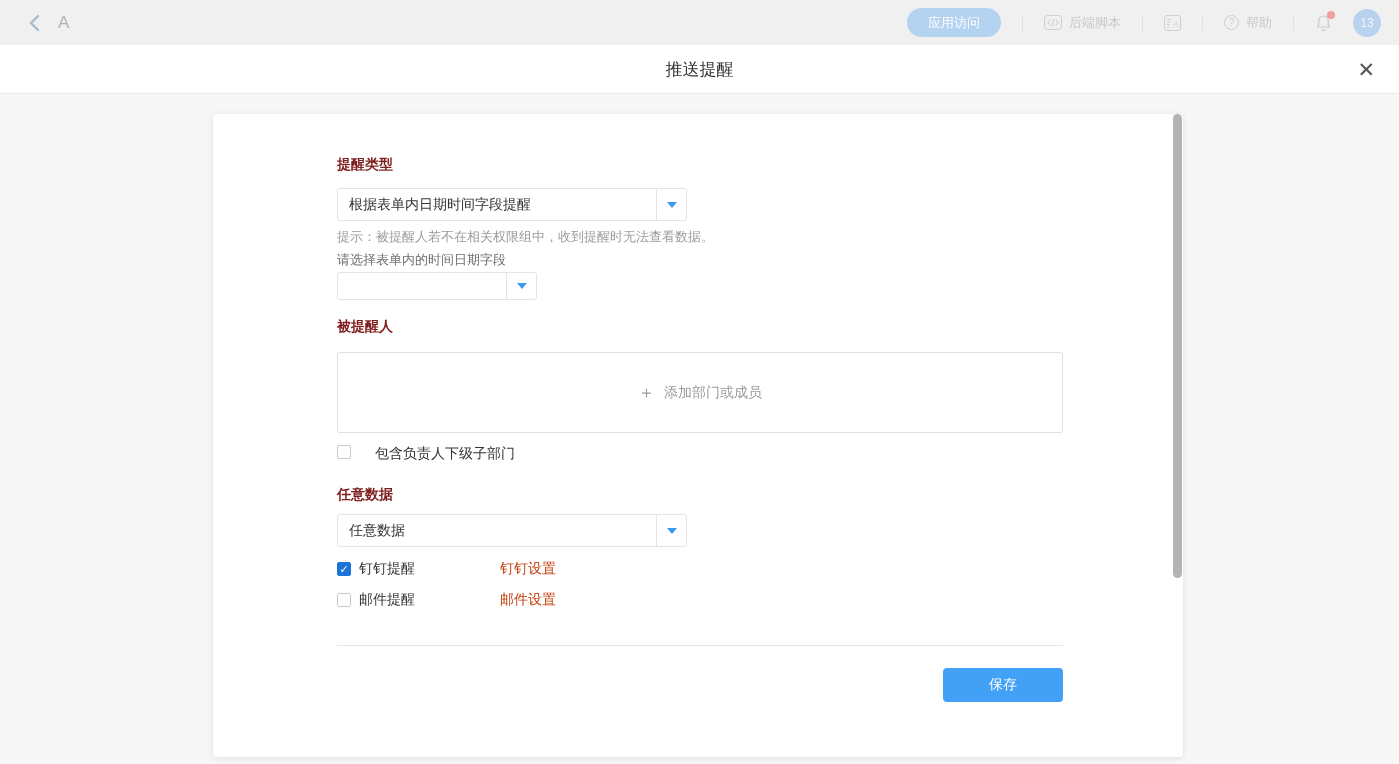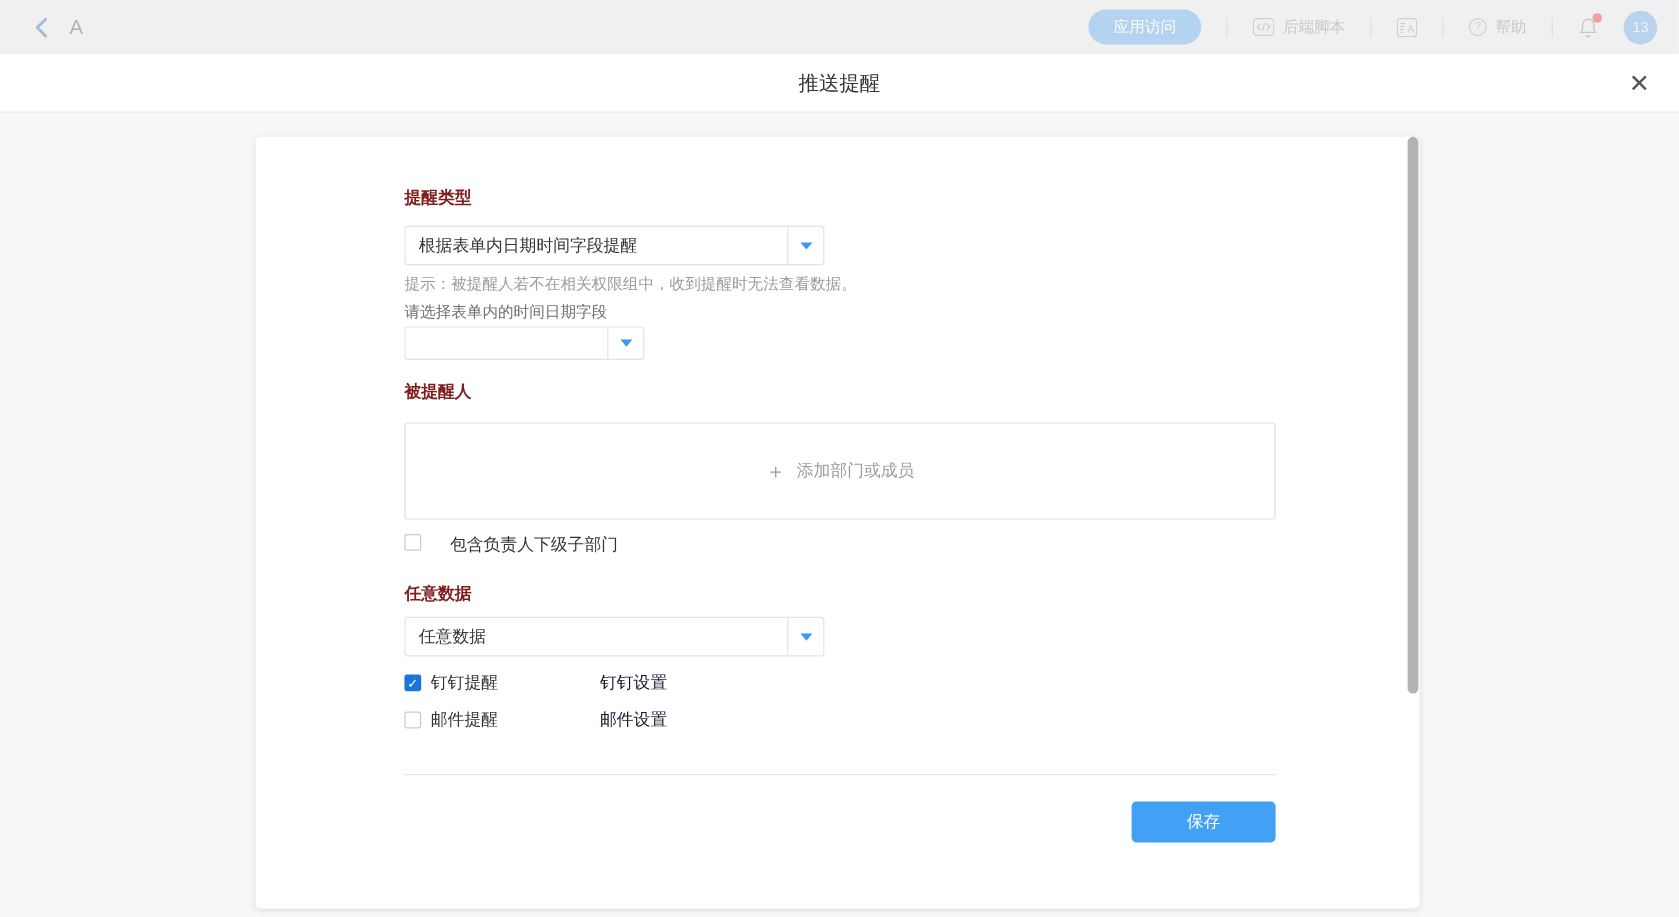--- a/index.html
+++ b/index.html
@@ -112,21 +112,21 @@
   }
   .chk-text { font-size:14px; color:#333; }
 
   .method-row { margin-top:22px; display:flex; align-items:baseline; height:20px; }
   .method-note { font-size:13px; color:#9b9b9b; font-weight:normal; }
 
   .opt-row { display:flex; align-items:center; height:20px; }
   .opt-1 { margin-top:12px; }
   .opt-2 { margin-top:11px; }
   .opt-label-wrap { display:flex; align-items:center; gap:8px; width:163px; cursor:pointer; }
-  .opt-link { font-size:14px; color:#0f172a; cursor:pointer; }
+  .opt-link { font-size:14px; color:#c2410c; cursor:pointer; }
 
   .footer-divider { margin-top:35px; width:726px; height:1px; background:#e5e5e5; }
   .footer-row { margin-top:22px; display:flex; justify-content:flex-end; width:726px; }
   .save-btn {
     width:120px; height:34px; background:#42a0f5; border:none; border-radius:4px;
     color:#fff; font-size:14px; cursor:pointer;
     font-family:"Liberation Sans","DejaVu Sans",sans-serif;
   }
 
   svg { display:block; }

